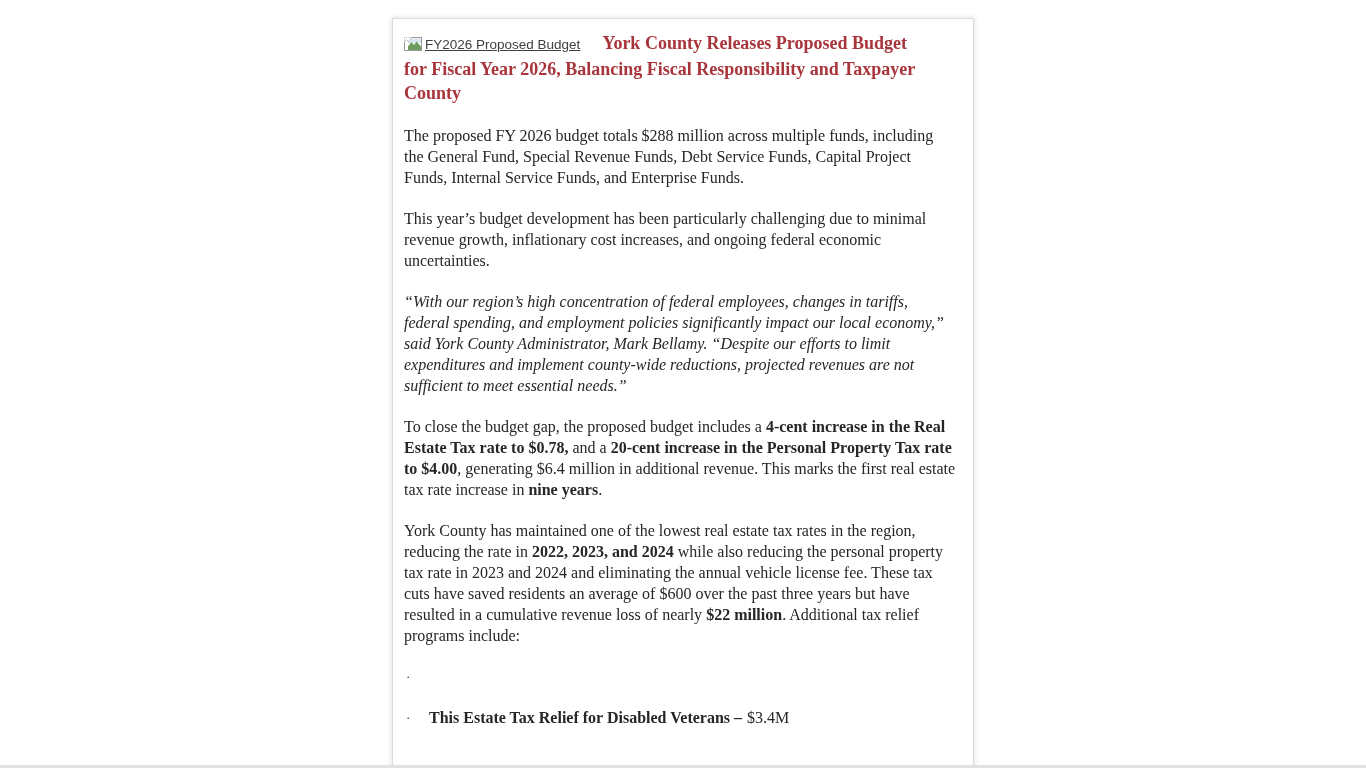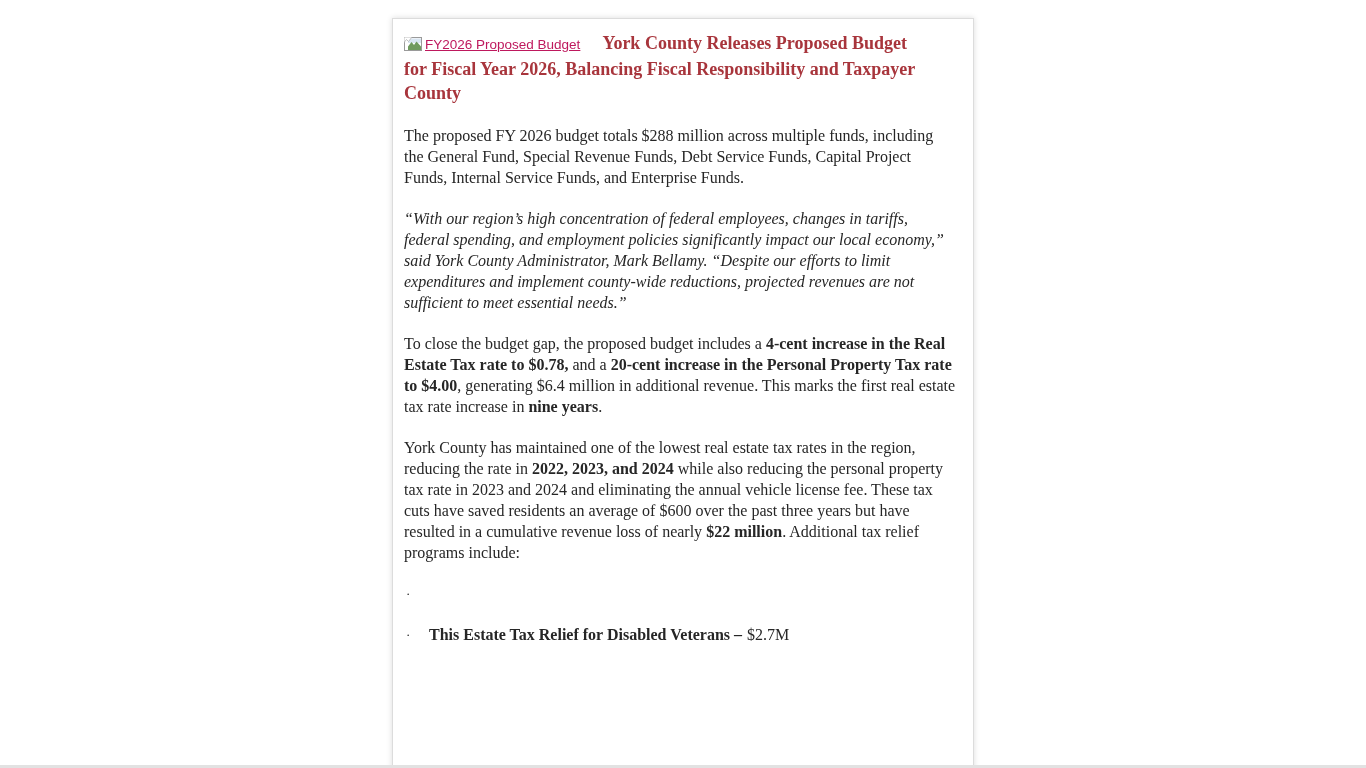--- a/index.html
+++ b/index.html
@@ -24,21 +24,21 @@
     font-size: 18px;
     line-height: 24px;
     font-weight: bold;
     color: #A8353C;
     margin: 0 0 20px 0;
   }
   .img-link {
     font-family: "Liberation Sans", sans-serif;
     font-size: 13.5px;
     font-weight: normal;
-    color: #be185d;
+    color: #404040;
     text-decoration: none;
     margin-right: 22px;
     white-space: nowrap;
   }
   .img-link .alt-text { text-decoration: underline; }
   .broken-img {
     vertical-align: -2px;
     margin-right: 3px;
   }
   .title-line { white-space: nowrap; margin-top: 42px; }
@@ -84,27 +84,28 @@
         <rect x="4" y="1.5" width="13" height="4.5" fill="#d9e6f2"></rect>
         <polygon points="4,9.5 7.5,5 10,8 12.5,4.5 17,9.5 17,13 4,13" fill="#6f9a5e"></polygon>
         <polygon points="0,0 8,0 4.5,4.5 2.5,2.5 0,5.5" fill="#ffffff" stroke="#b0b0b0" stroke-width="0.8"></polygon>
       </svg><span class="alt-text">FY2026 Proposed Budget</span></a><span class="title-line">York County Releases Proposed Budget</span><br>
     <span class="title-line">for Fiscal Year 2026, Balancing Fiscal Responsibility and Taxpayer</span><br>
     <span class="title-line">County</span>
   </h1>
 
 
   <p class="body-para"><span>The proposed FY 2026 budget totals $288 million across multiple funds, including the General Fund, Special Revenue Funds, Debt Service Funds, Capital Project Funds, Internal Service Funds, and Enterprise Funds.</span></p>
+  <p class="body-para"><span>This year’s budget development has been particularly challenging due to minimal revenue growth, inflationary cost increases, and ongoing federal economic uncertainties.</span></p>
   <p class="body-para"><span style="font-style: italic;">“With our region’s high concentration of federal employees, changes in tariffs, federal spending, and employment policies significantly impact our local economy,” said York County Administrator, Mark Bellamy. “Despite our efforts to limit expenditures and implement county-wide reductions, projected revenues are not sufficient to meet essential needs.”</span></p>
   <p class="body-para"><span>To close the budget gap, the proposed budget includes a </span><span style="font-weight: bold;">4-cent increase in the Real Estate Tax rate to $0.78,</span><span> and a </span><span style="font-weight: bold;">20-cent increase in the Personal Property Tax rate to $4.00</span><span>, generating $6.4 million in additional revenue. This marks the first real estate tax rate increase in </span><span style="font-weight: bold;">nine years</span><span>.</span></p>
   <p class="body-para"><span>York County has maintained one of the lowest real estate tax rates in the region, reducing the rate in </span><span style="font-weight: bold;">2022, 2023, and 2024</span><span> while also reducing the personal property tax rate in 2023 and 2024 and eliminating the annual vehicle license fee. These tax cuts have saved residents an average of $600 over the past three years but have resulted in a cumulative revenue loss of nearly </span><span style="font-weight: bold;">$22 million</span><span>. Additional tax relief programs include:</span></p>
 
   <div class="bullet-row">
     <span class="bullet-marker">·</span>
   </div>
   <div class="bullet-row">
     <span class="bullet-marker">·</span>
-    <span class="bullet-text"><span class="bullet-name">This Estate Tax Relief for Disabled Veterans –</span><span class="bullet-value">$2.7M</span></span>
+    <span class="bullet-text"><span class="bullet-name">This Estate Tax Relief for Disabled Veterans –</span><span class="bullet-value">$3.4M</span></span>
   </div>
 
 </div>
 
 <div class="bottom-edge"></div>
 
 </body></html>

